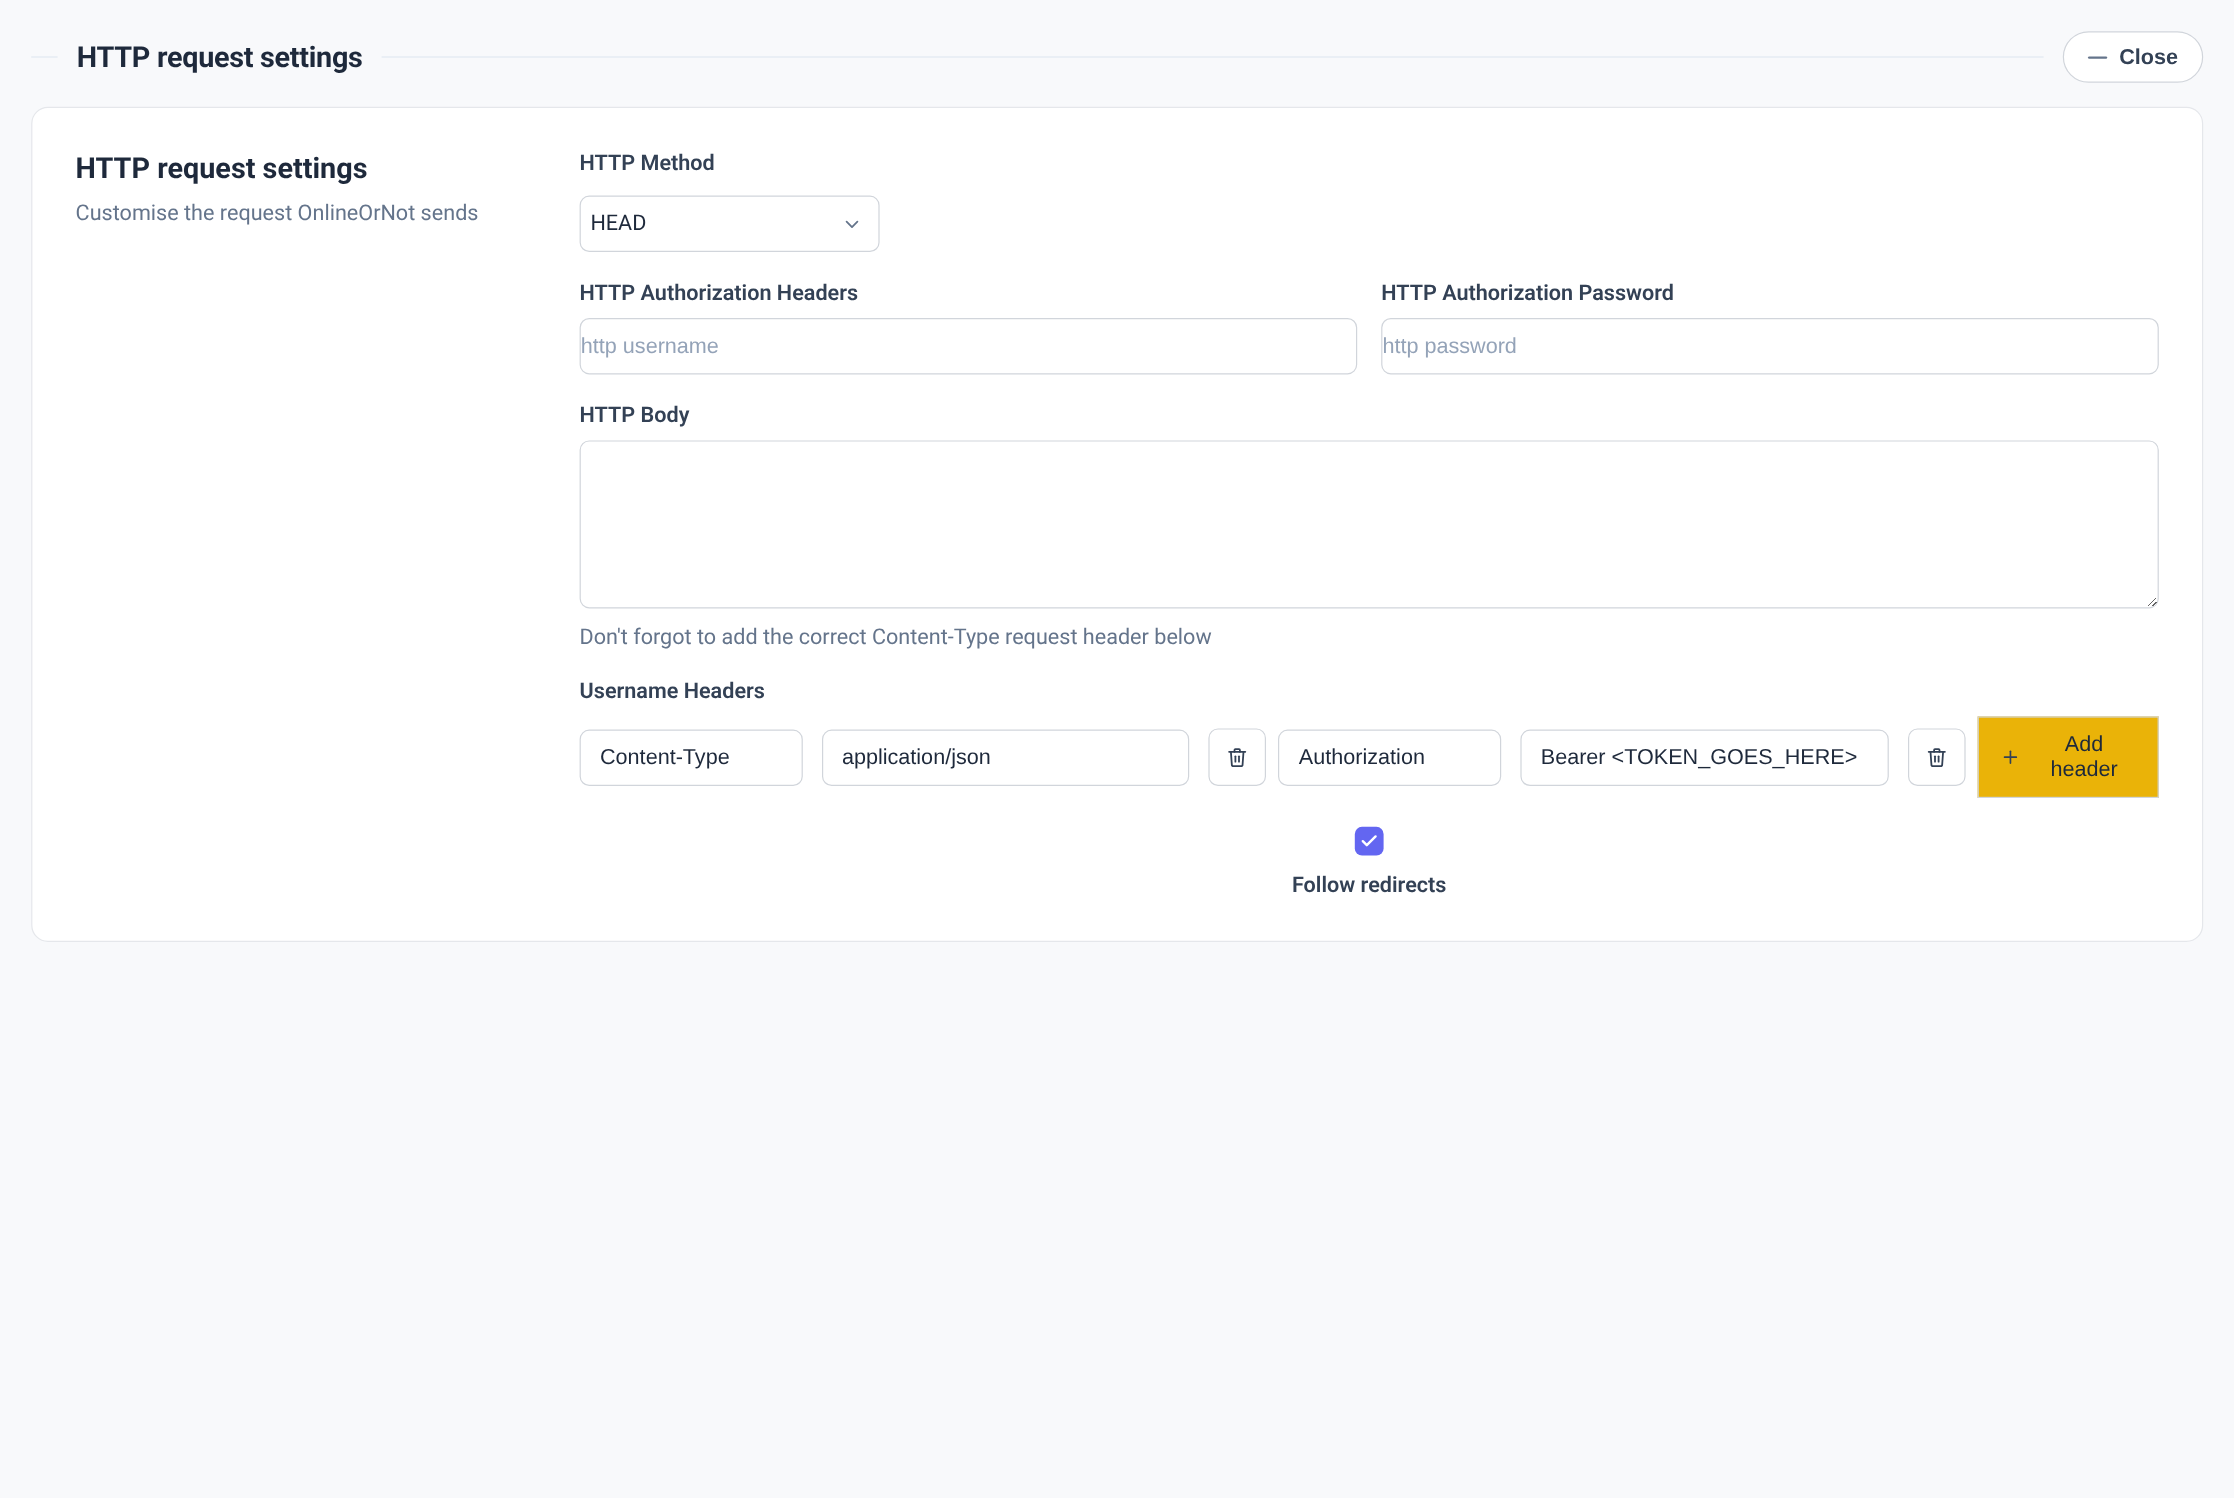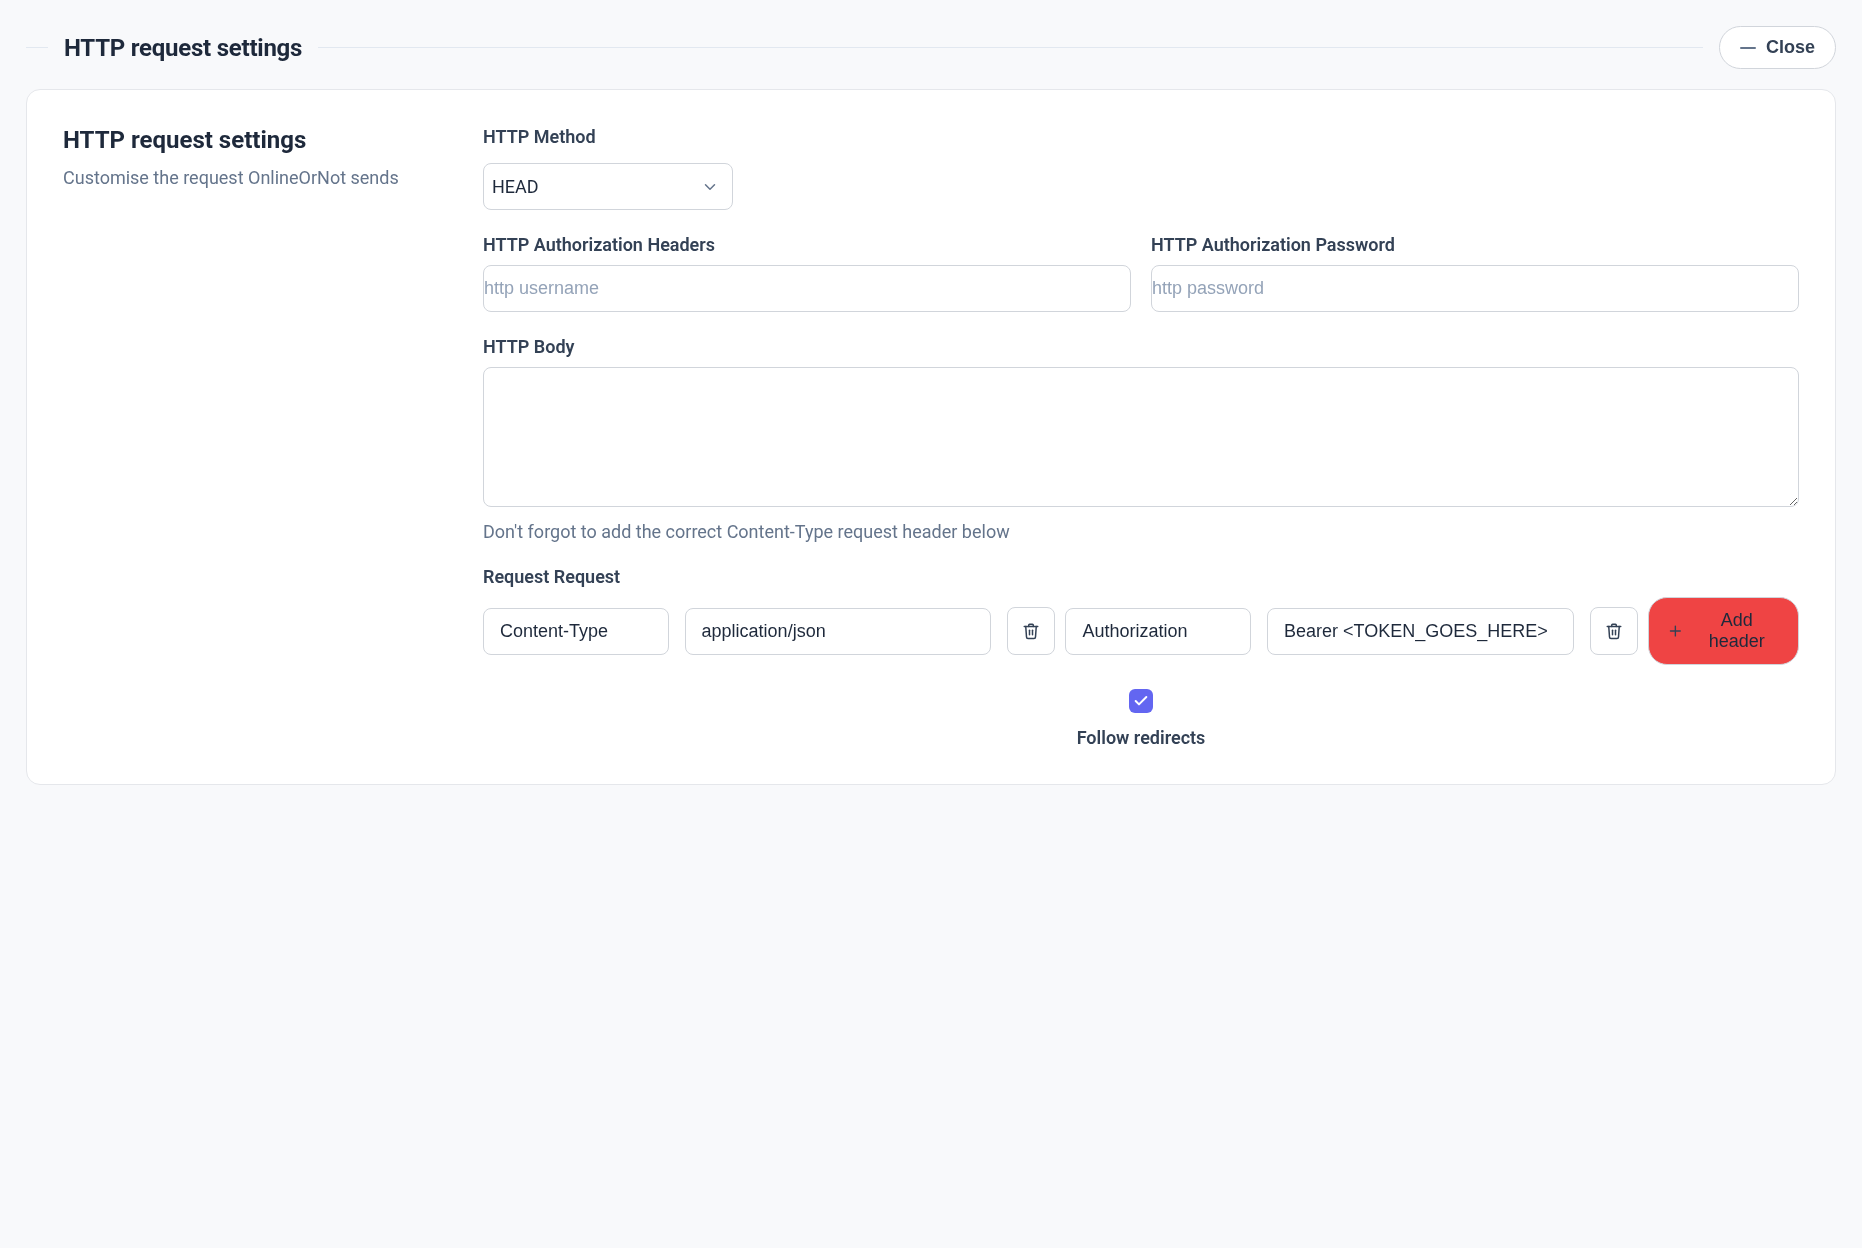--- a/index.html
+++ b/index.html
@@ -177,22 +177,22 @@
       display: flex;
       align-items: center;
       justify-content: center;
     }
     .add-header-btn {
       display: inline-flex;
       align-items: center;
       gap: 10px;
       padding: 12px 18px;
       border: 1px solid #d1d5db;
-      border-radius: 19px;
-      background: #ef4444;
+      border-radius: 0;
+      background: #eab308;
       font-size: 18px;
       font-weight: 500;
       color: #1e293b;
       cursor: pointer;
       width: fit-content;
     }
     .checkbox-row {
       display: flex;
       align-items: center;
       gap: 14px;
@@ -256,21 +256,21 @@
       </div>
     </div>
 
     <div>
       <label class="field-label">HTTP Body</label>
       <textarea class="textarea" style=""></textarea>
       <p class="hint-text">Don't forgot to add the correct Content-Type request header below</p>
     </div>
 
     <div>
-      <label class="field-label">Request Request</label>
+      <label class="field-label">Username Headers</label>
       <div class="headers-list">
 
         <div class="header-row-item">
           <input class="text-input header-key" value="Content-Type" style="">
           <input class="text-input header-val" value="application/json" style="">
           <button class="delete-btn">
             <svg width="18" height="18" viewBox="0 0 24 24" fill="none" stroke="#334155" stroke-width="2" stroke-linecap="round" stroke-linejoin="round">
                 <polyline points="3 6 5 6 21 6"></polyline>
                 <path d="M19 6l-1 14a2 2 0 0 1-2 2H8a2 2 0 0 1-2-2L5 6"></path>
                 <path d="M10 11v6"></path>

